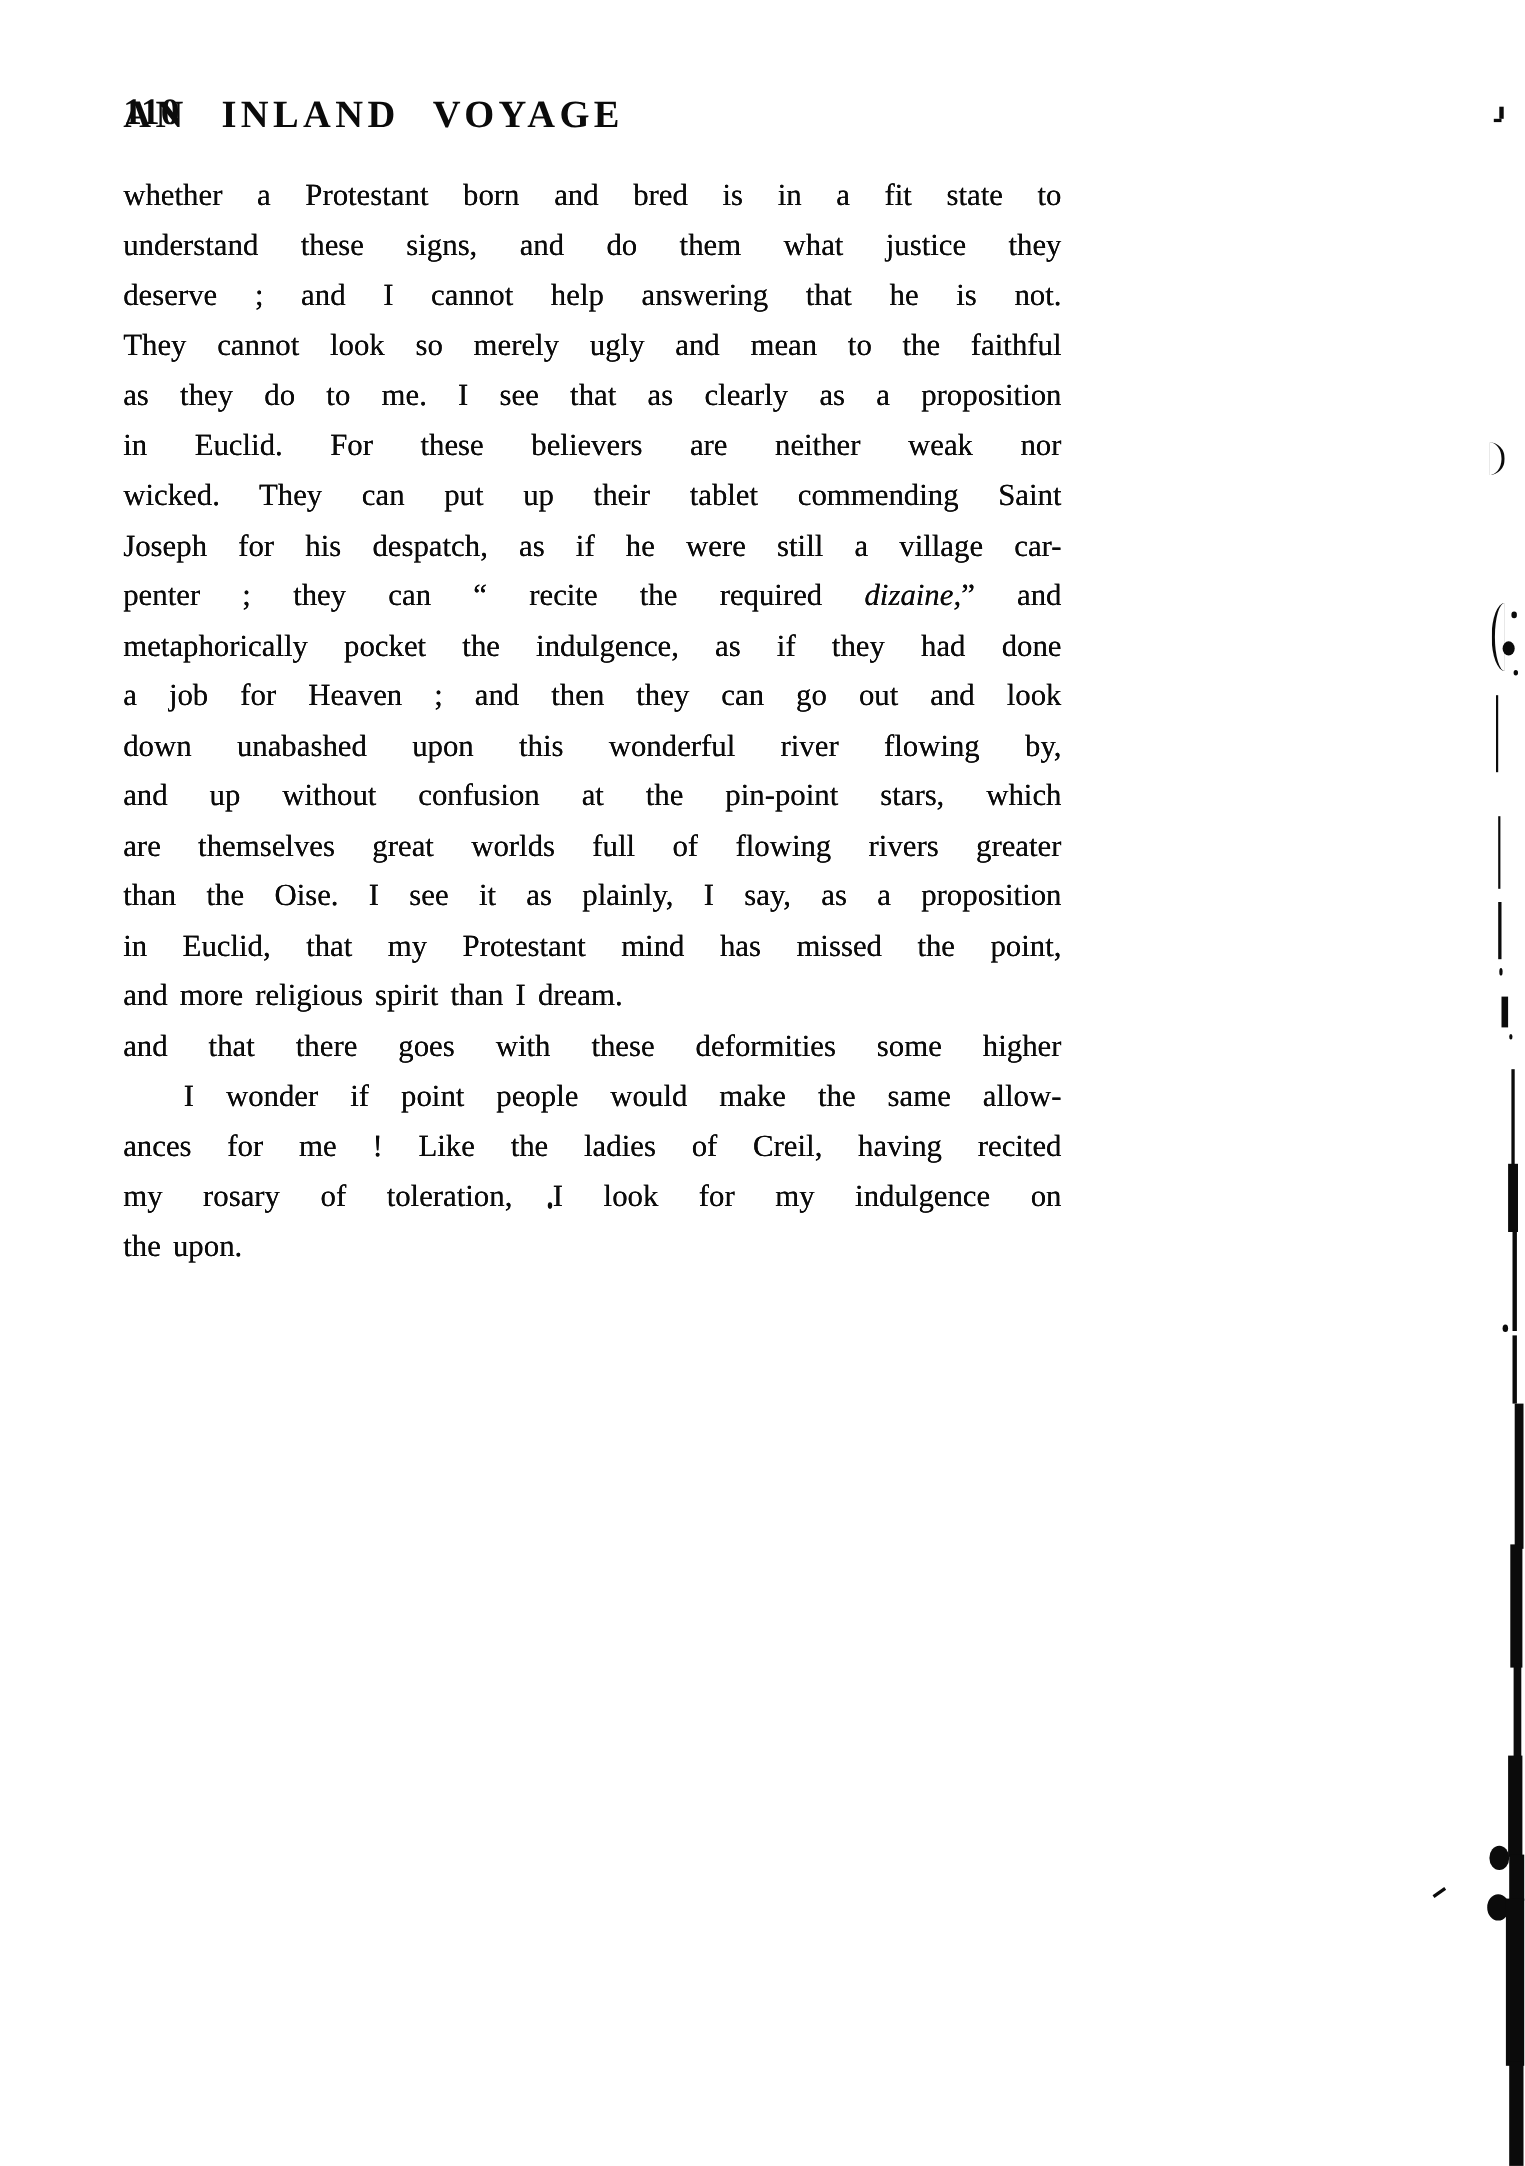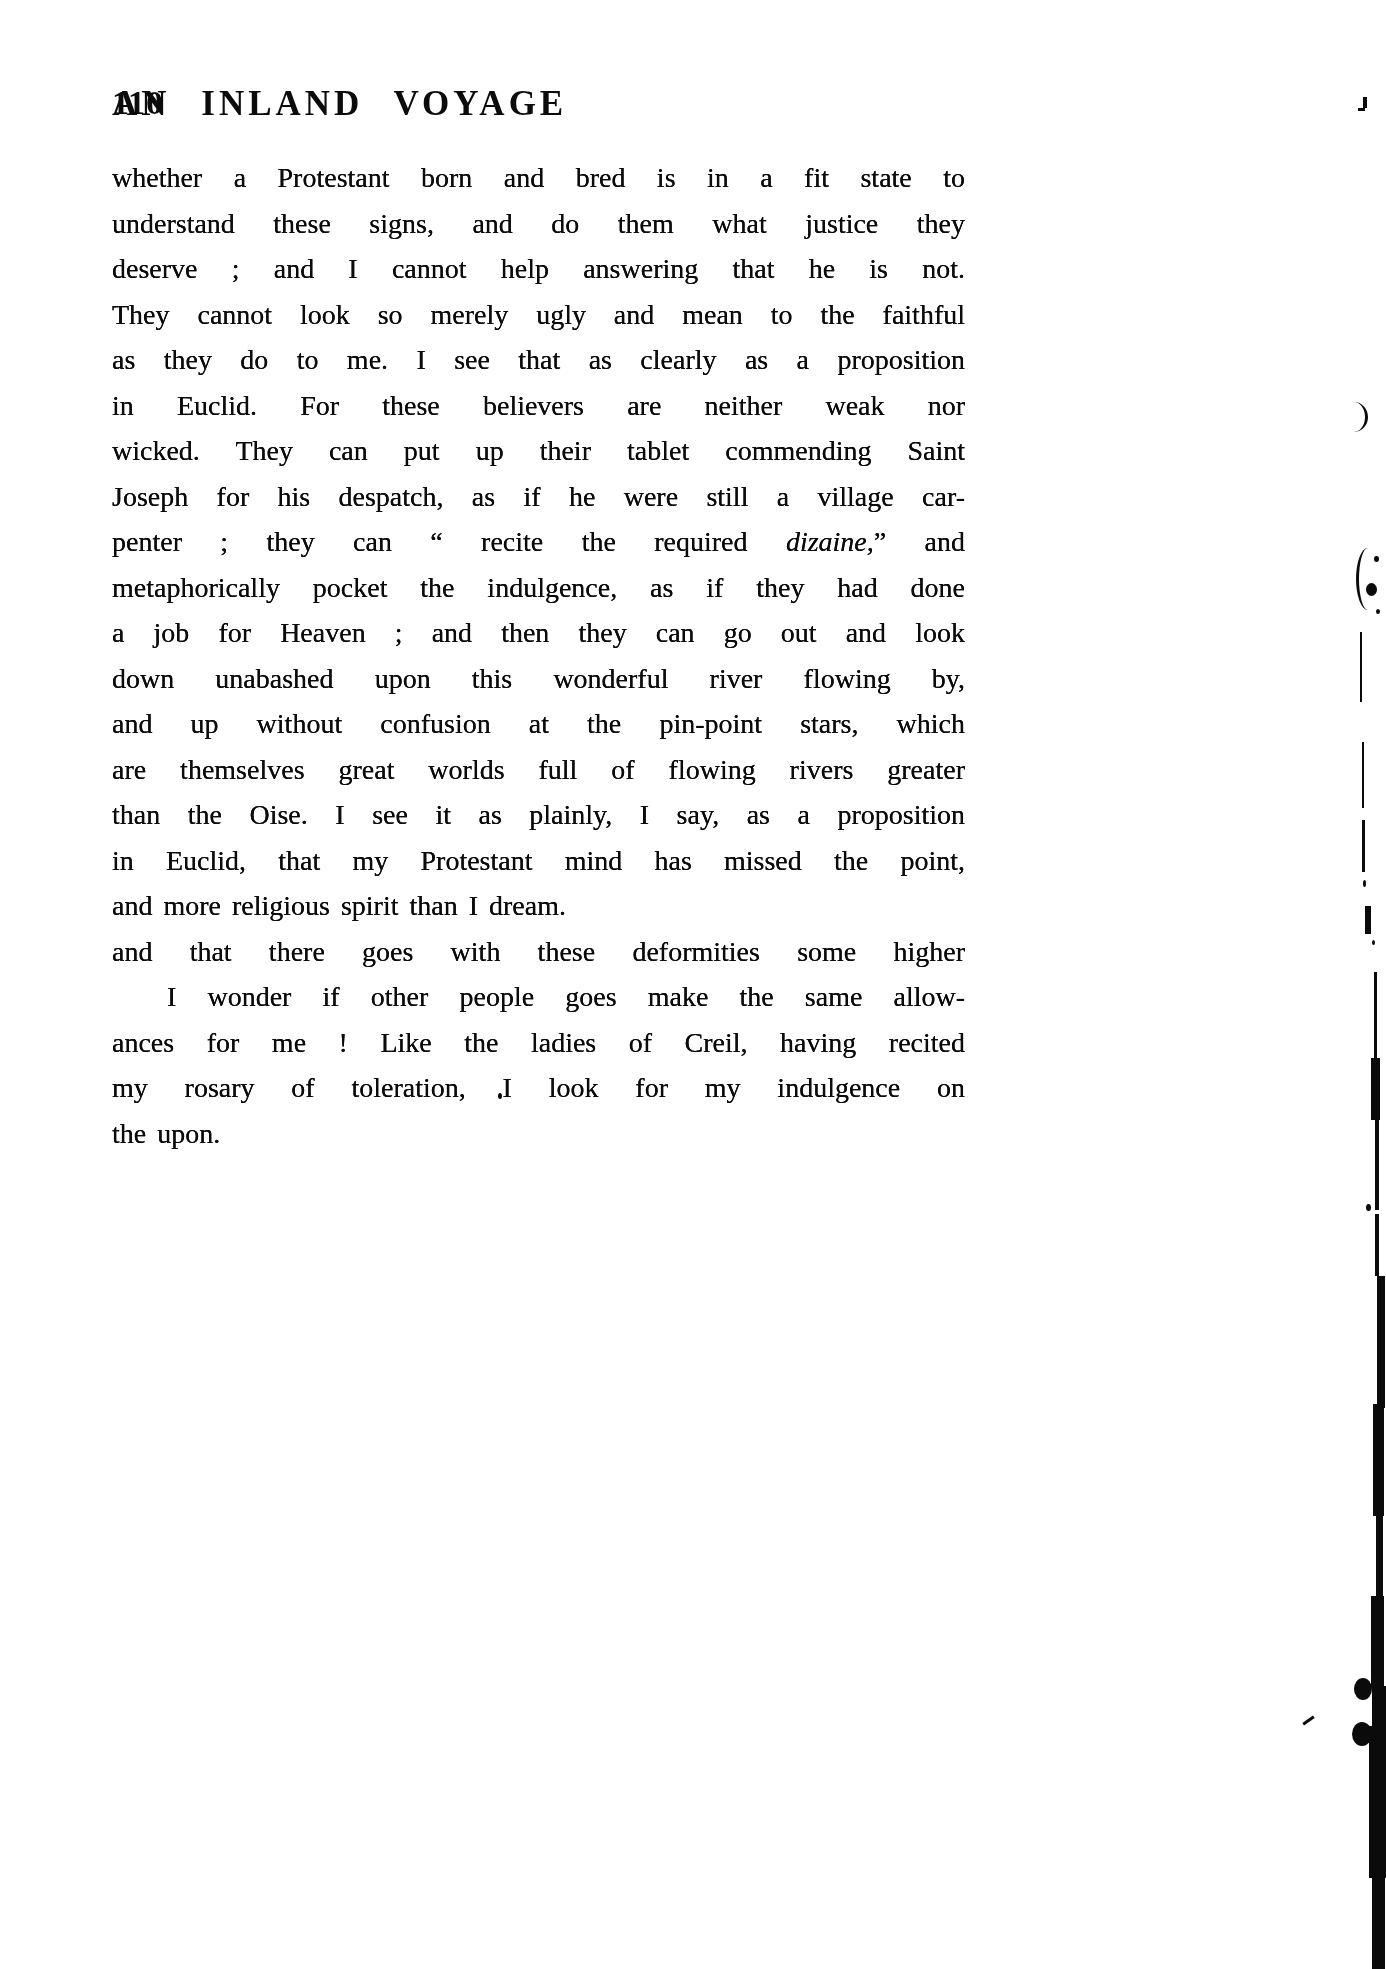--- a/index.html
+++ b/index.html
@@ -112,21 +112,21 @@
         <div class="text-line"><span>a job for Heaven ; and then they can go out and look</span></div>
         <div class="text-line"><span>down unabashed upon this wonderful river flowing by,</span></div>
         <div class="text-line"><span>and up without confusion at the pin-point stars, which</span></div>
         <div class="text-line"><span>are themselves great worlds full of flowing rivers greater</span></div>
         <div class="text-line"><span>than the Oise. I see it as plainly, I say, as a proposition</span></div>
         <div class="text-line"><span>in Euclid, that my Protestant mind has missed the point,</span></div>
         <div class="text-line last-line"><span>and more religious spirit than I dream.</span></div>
         <div class="text-line"><span>and that there goes with these deformities some higher</span></div>
       </div>
       <div class="paragraph">
-        <div class="text-line first-indent"><span>I wonder if other people goes make the same allow-</span></div>
+        <div class="text-line first-indent"><span>I wonder if point people would make the same allow-</span></div>
         <div class="text-line"><span>ances for me ! Like the ladies of Creil, having recited</span></div>
         <div class="text-line"><span>my rosary of toleration, I look for my indulgence on</span></div>
         <div class="text-line last-line"><span>the upon.</span></div>
       </div>
     </main>
 
   <span class="art" style="left:1363px;top:97px;width:4px;height:11px"></span>
   <span class="art" style="left:1358px;top:108px;width:7px;height:3px"></span>
   <span class="art paren" style="left:1354px;top:402px;width:11px;height:30px"></span>
   <span class="art arc" style="left:1356px;top:548px;width:9px;height:62px"></span>

